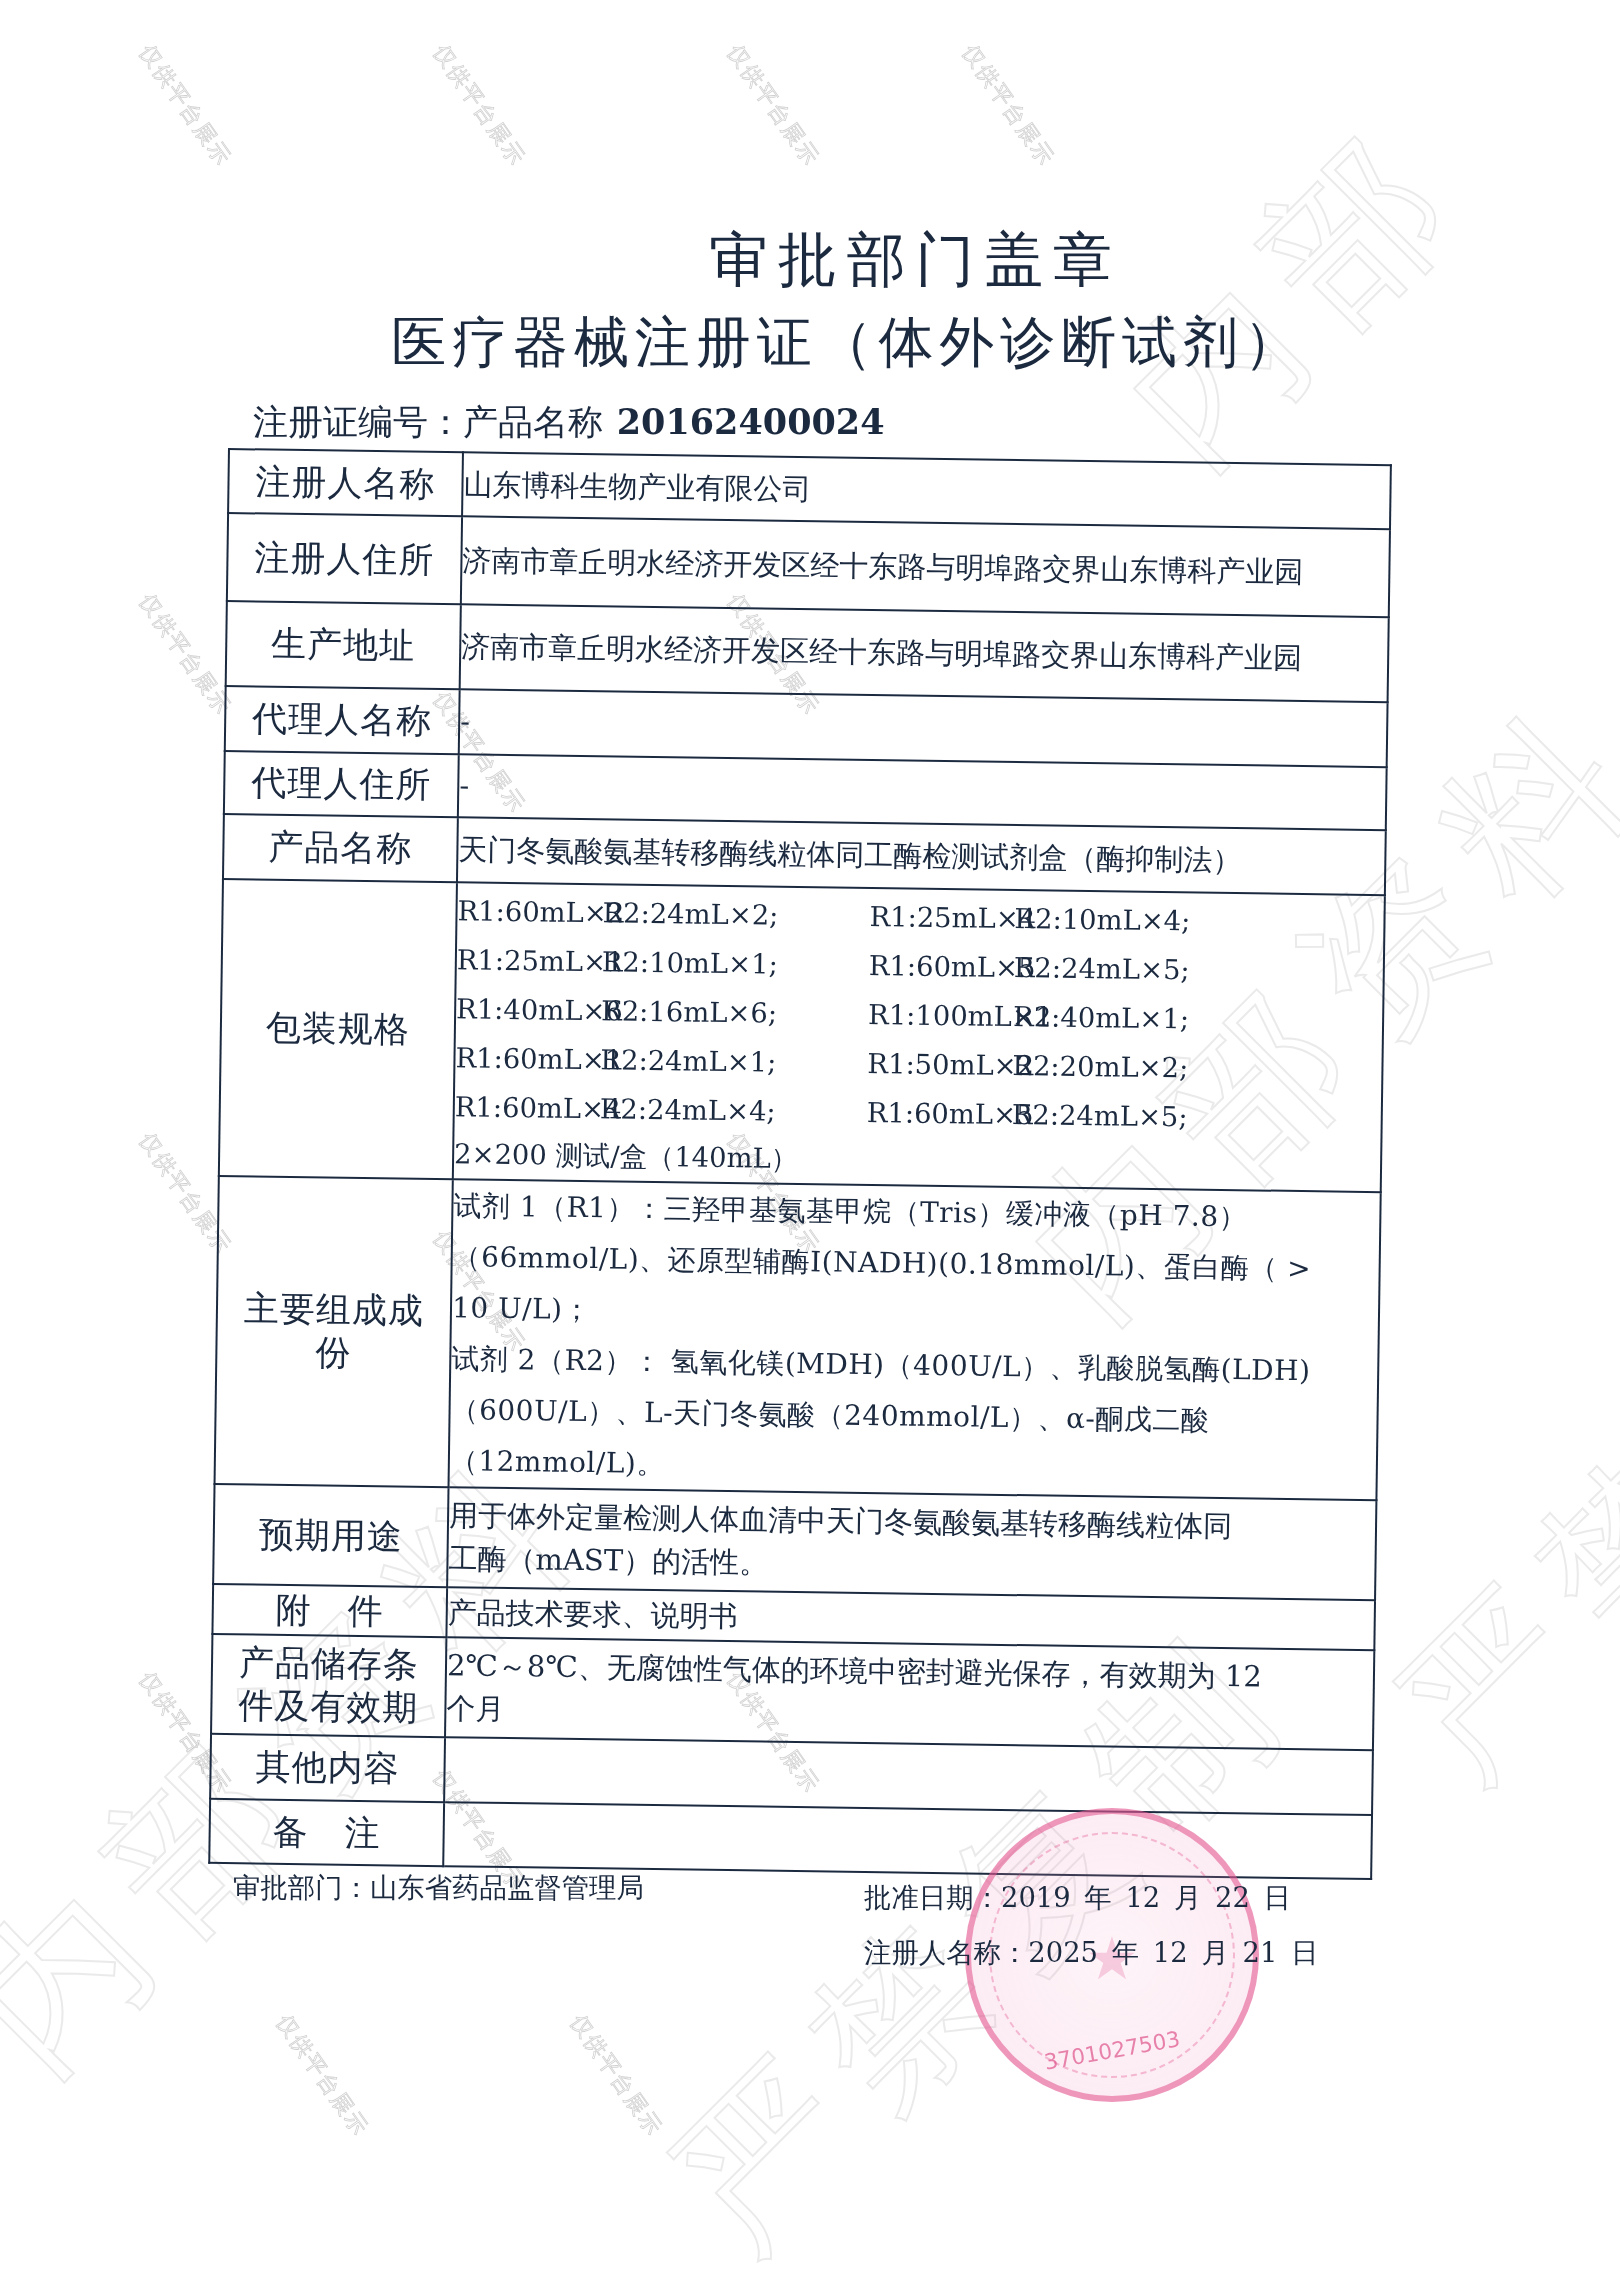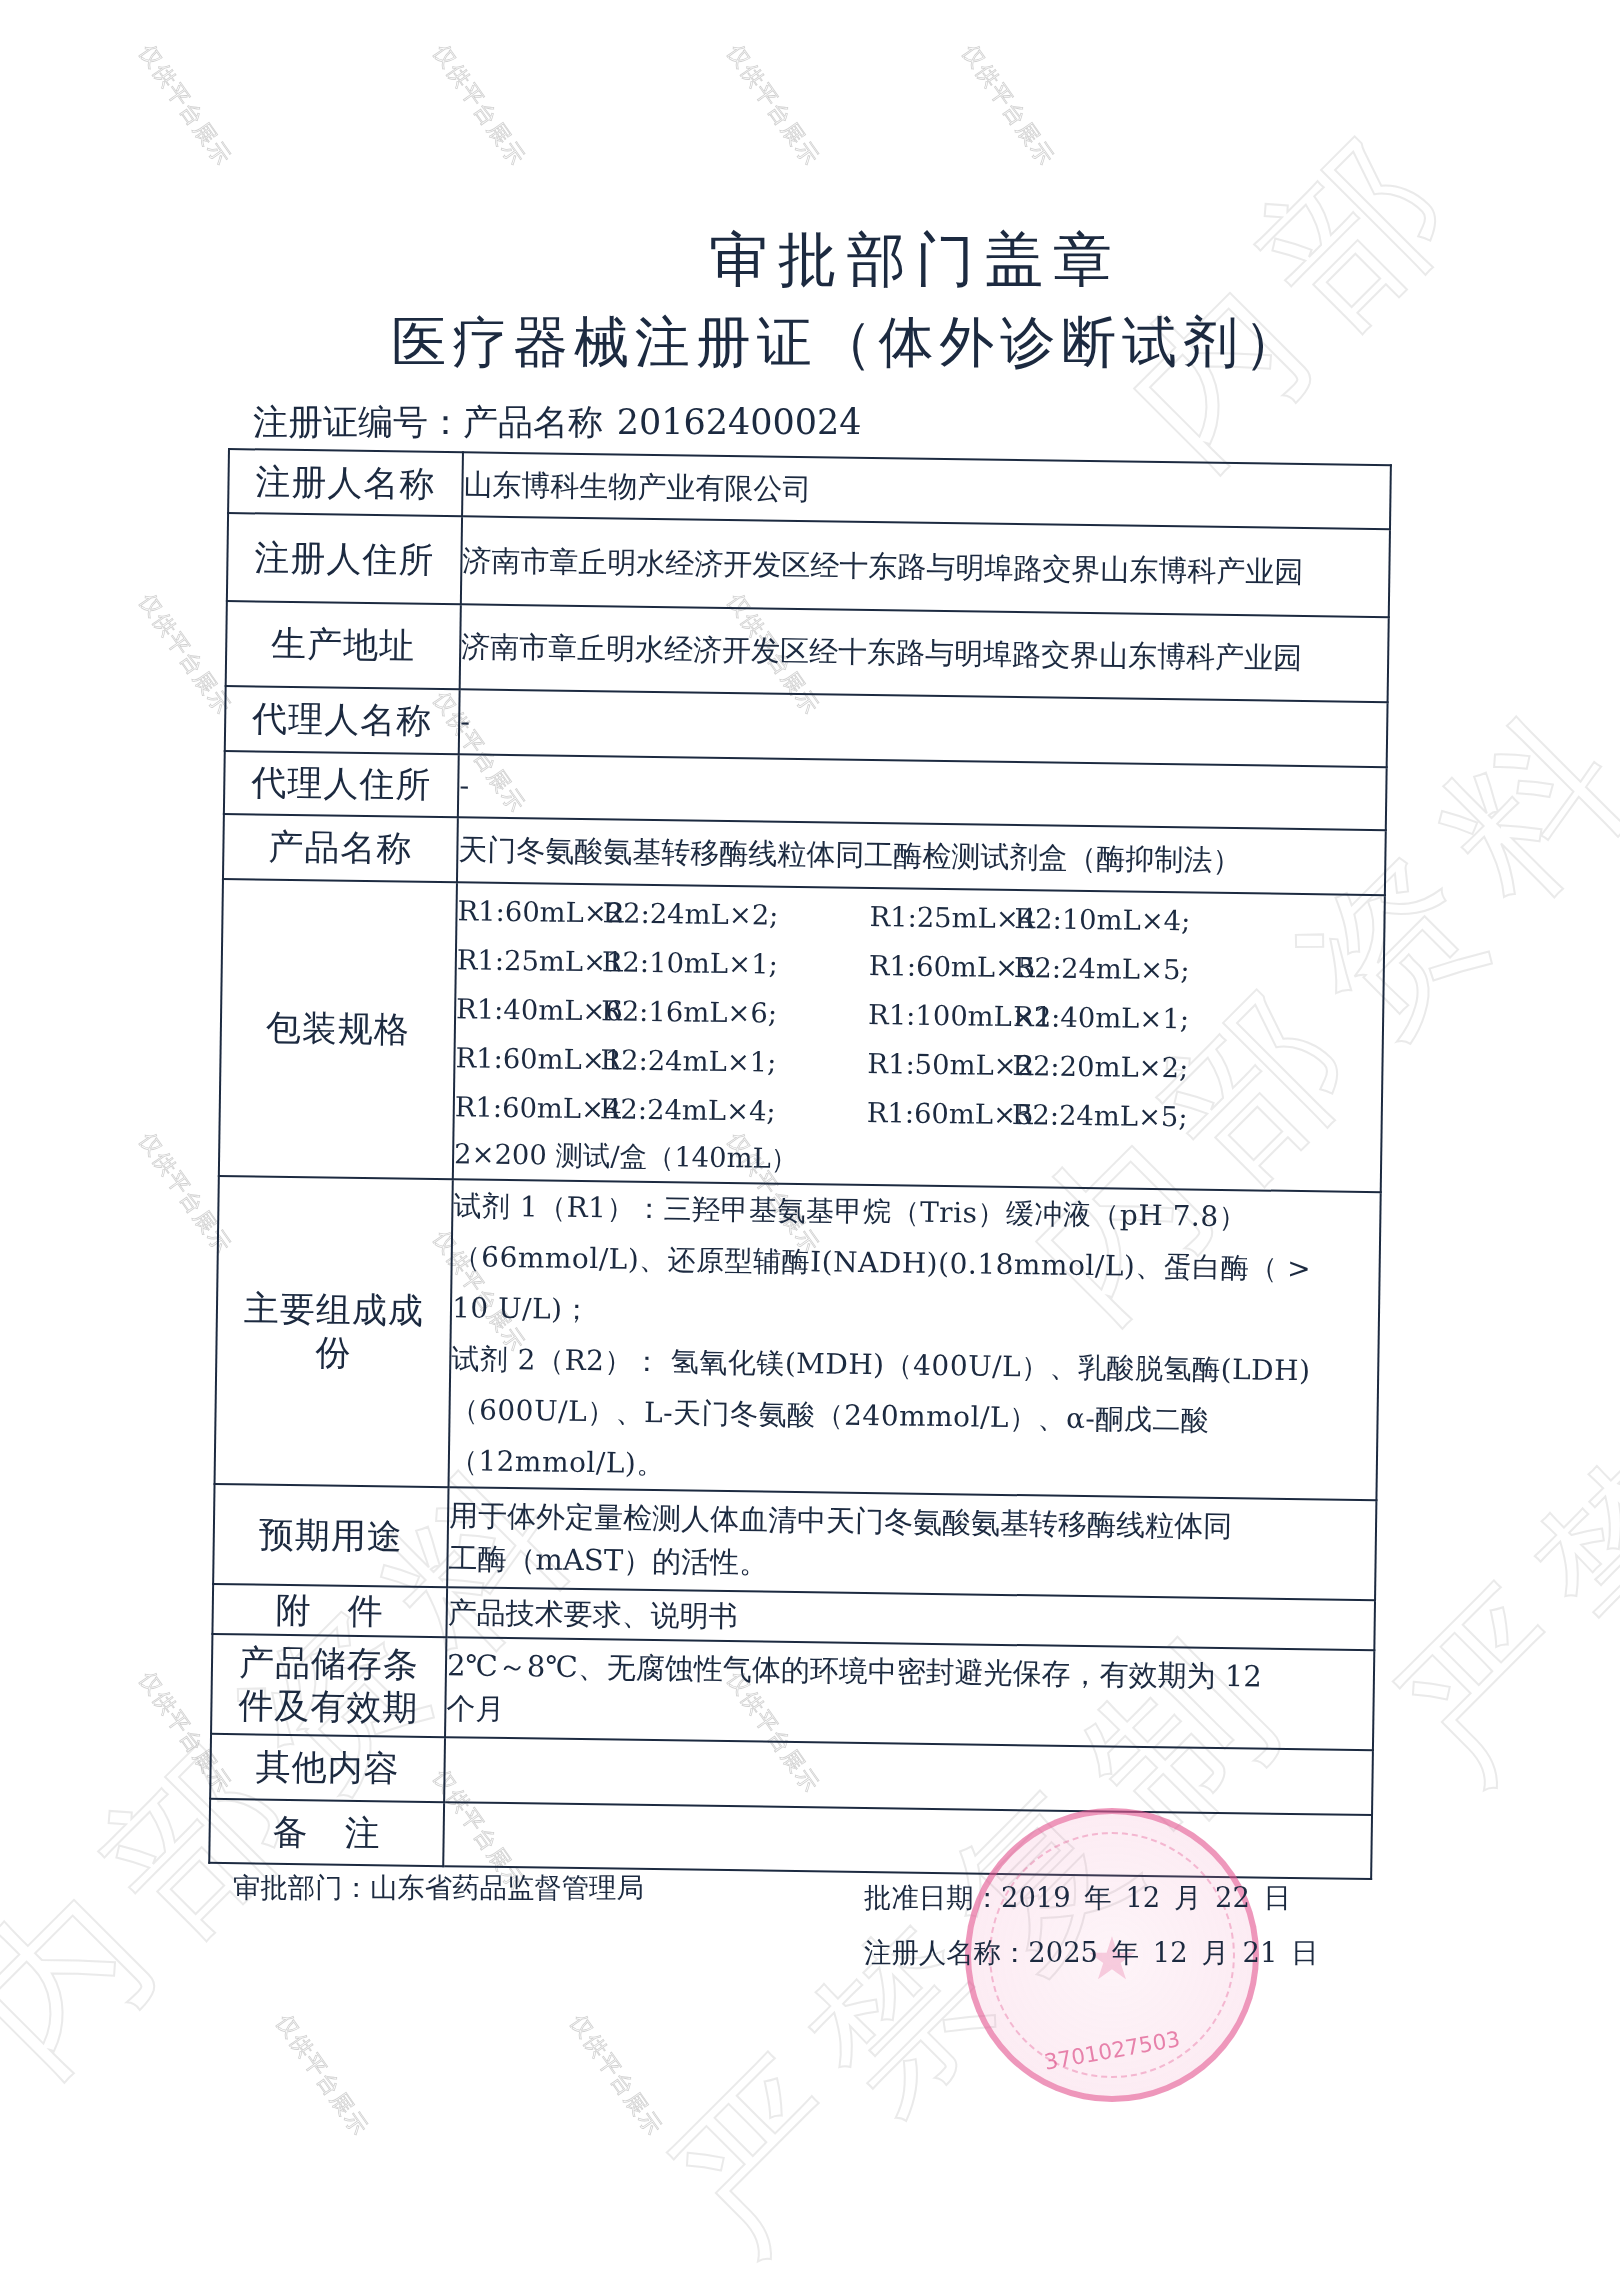--- a/index.html
+++ b/index.html
@@ -25,21 +25,21 @@
     padding-left:211px; box-sizing:border-box; z-index:2;
   }
   .title2 {
     position:absolute; left:0; width:1620px; top:306px; text-align:center;
     font-family:"DejaVu Sans","Liberation Sans",sans-serif; font-size:55px; letter-spacing:5.9px;
     padding-left:76px; box-sizing:border-box; z-index:2;
   }
   .regno {
     position:absolute; left:253px; top:399px; font-size:35px; z-index:2; white-space:nowrap;
   }
-  .regno .num { margin-left:13.7px; }
+  .regno .num { margin-left:13.7px;font-weight:bold; }
   .table-wrap {
     position:absolute; left:228px; top:448px; width:1164px; height:1402px;
     transform:rotate(0.8deg); transform-origin:left top; z-index:2;
   }
   table.cert {
     width:1164px; height:1402px; border-collapse:collapse; table-layout:fixed;
     border:2.5px solid #1c2a40;
   }
   table.cert td { border:2px solid #1c2a40; vertical-align:middle; padding:0; }
   td.label {

